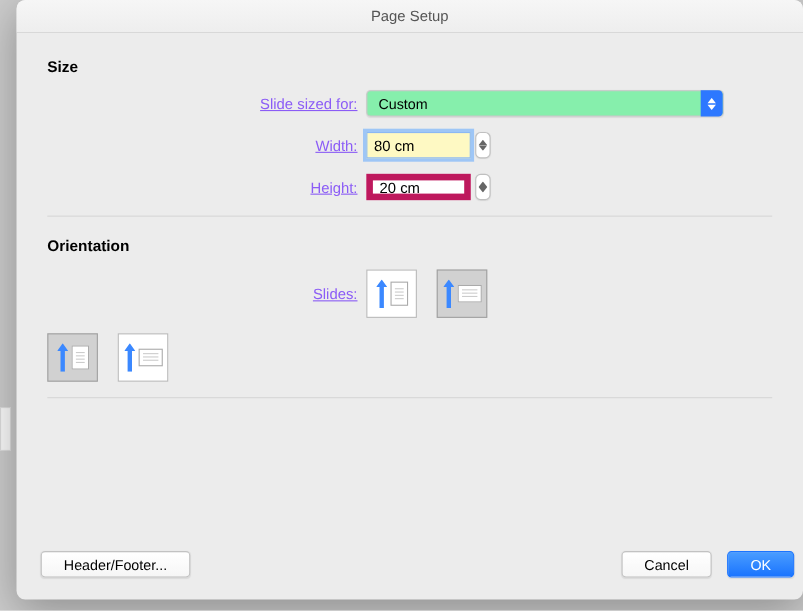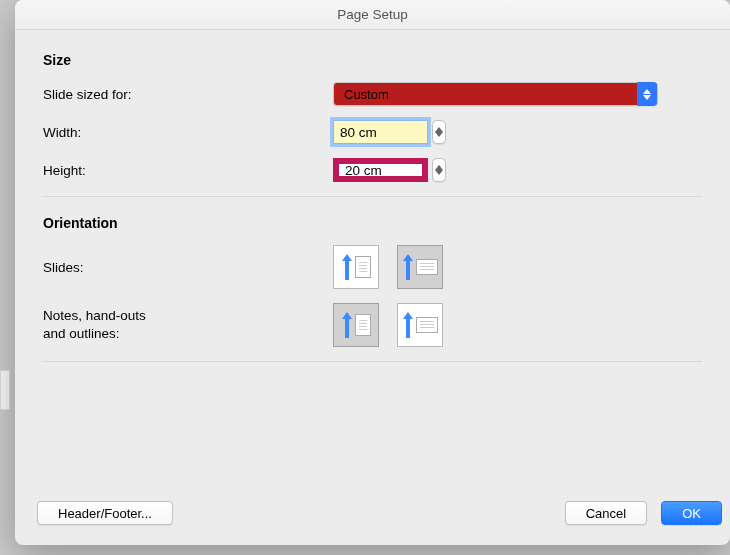--- a/index.html
+++ b/index.html
@@ -50,33 +50,34 @@
       color: #000;
       margin-bottom: 14px;
     }
     .row {
       display: flex;
       align-items: center;
       margin-bottom: 14px;
     }
     .row-label {
       width: 290px;
-      text-align: left;
+      text-align: right;
       padding-right: 8px;
       font-size: 13.5px;
-      color: #000000;
+      color: #8b5cf6;
+      text-decoration: underline;
     }
     .row-label.multiline {
       line-height: 1.3;
     }
     .select {
       position: relative;
       display: inline-flex;
       align-items: center;
-      background: #b91c1c;
+      background: #86efac;
       border: 0.5px solid #c8c8c8;
       border-radius: 4px;
       height: 24px;
       width: 325px;
       box-shadow: 0 0.5px 1px rgba(0,0,0,0.08);
     }
     .select-text {
       flex: 1;
       padding: 0 10px;
       font-size: 13px;
@@ -306,24 +307,20 @@
                   <polygon points="5,0 10,7 7,7 7,26 3,26 3,7 0,7" fill="#3b88ff"></polygon>
                 </svg>
             </span>
             <div class="page-landscape"></div>
           </div>
         </div>
       </div>
     </div>
 
     <div class="row">
-      <div class="row-label multiline">
-        <span>Notes, hand-outs</span><br>
-        <span>and outlines:</span>
-      </div>
       <div class="orient-group">
         <div class="orient-btn selected">
           <div class="orient-inner">
             <span class="arrow-up-icon">
               <svg width="10" height="26" viewBox="0 0 10 26">
                   <polygon points="5,0 10,7 7,7 7,26 3,26 3,7 0,7" fill="#3b88ff"></polygon>
                 </svg>
             </span>
             <div class="page-portrait"></div>
           </div>

